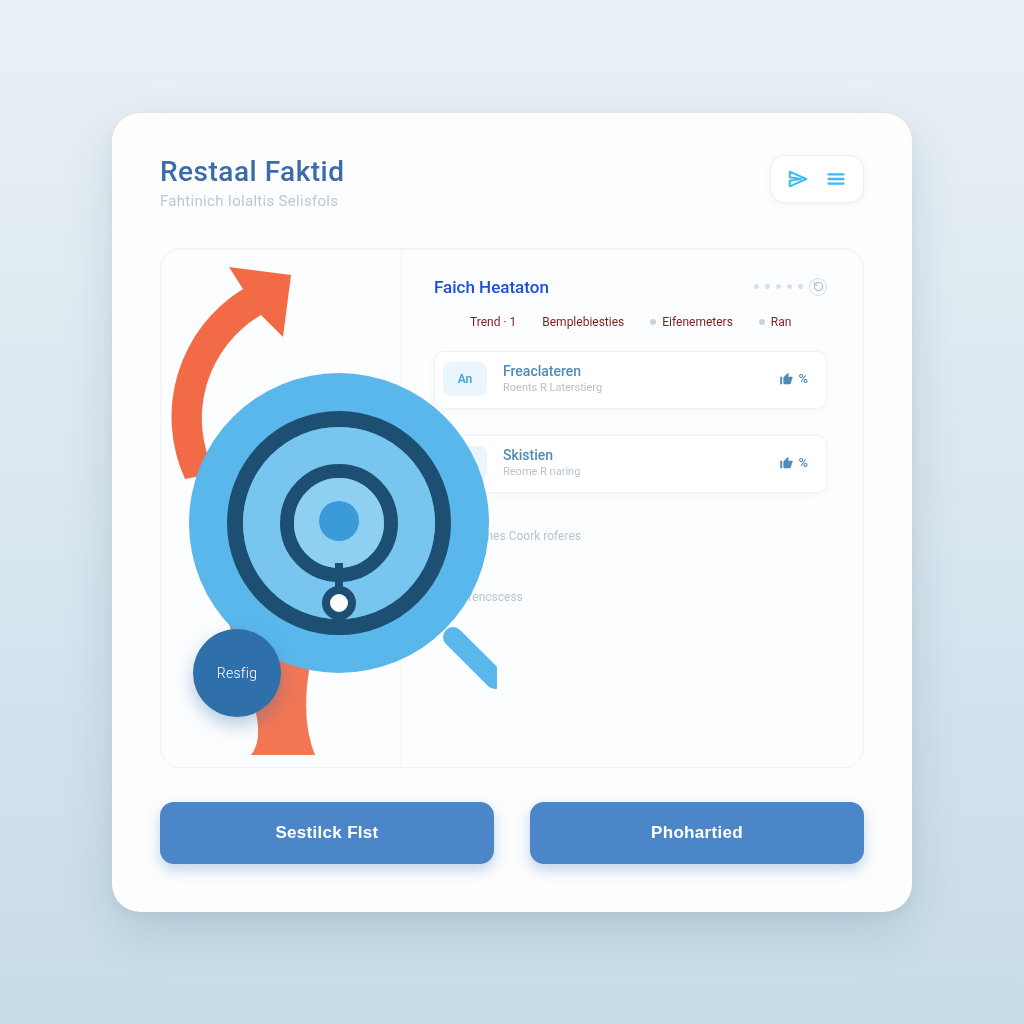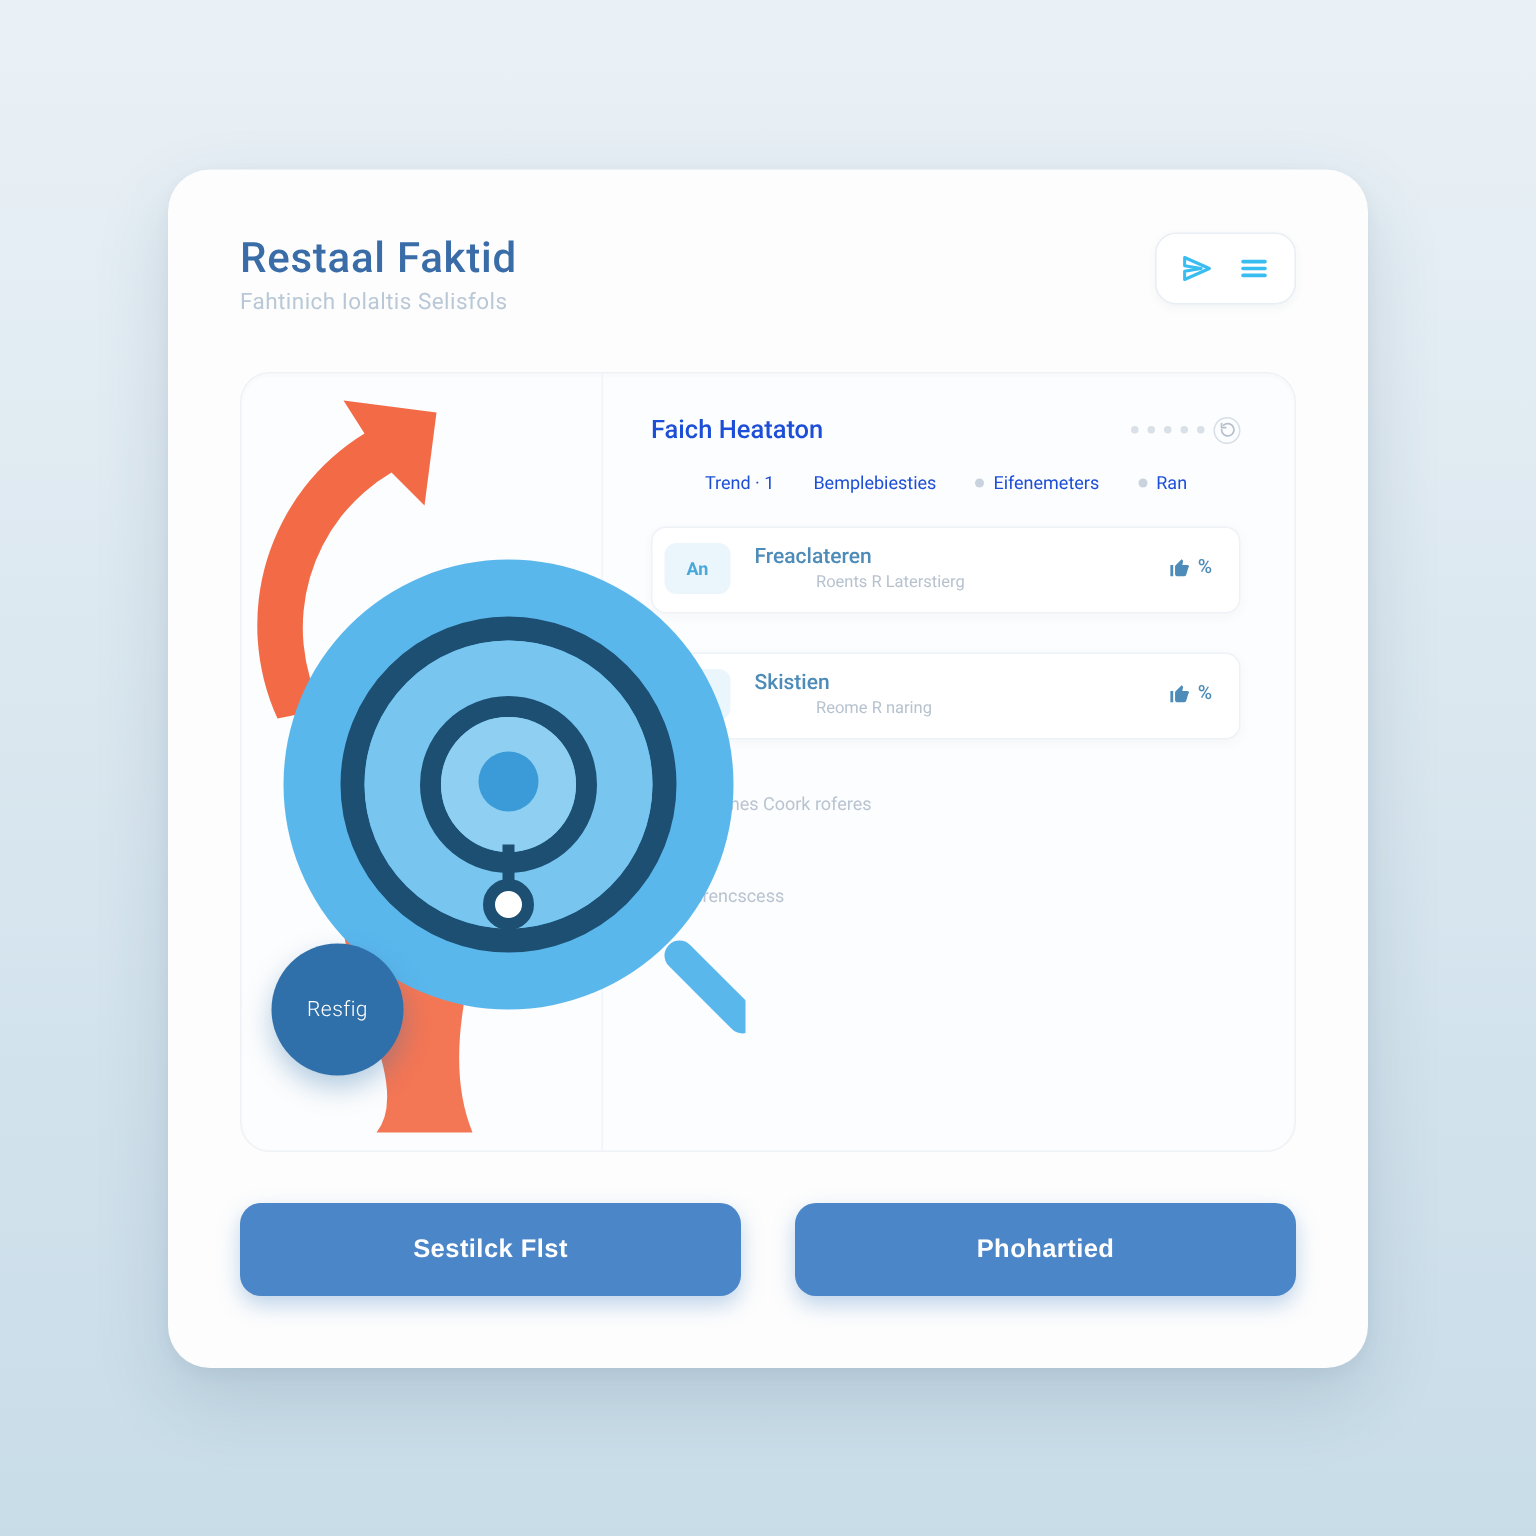--- a/index.html
+++ b/index.html
@@ -104,21 +104,21 @@
     display:flex;align-items:center;justify-content:center;
     color:#b5c0cc;
     cursor:pointer;
   }
 
   .tab-row{
     display:flex;
     gap:26px;
     align-items:center;
     font-size:12px;
-    color:#1d4ed8;
+    color:#7f1d1d;
     margin-bottom:22px;
     padding-left:36px;
   }
   .tab-item{ display:flex; align-items:center; gap:6px; cursor:pointer; }
   .tab-dot{ width:6px;height:6px;border-radius:50%;background:#c9d3dd; }
 
   .list{ display:flex; flex-direction:column; gap:26px; }
   .list-item{
     display:flex;
     align-items:center;
@@ -130,21 +130,21 @@
     box-shadow: 0 2px 8px rgba(40,70,100,0.04);
   }
   .li-icon{
     width:44px;height:34px;border-radius:8px;
     display:flex;align-items:center;justify-content:center;
     font-size:12px;font-weight:700;color:#4aa8d8;
     background:#eaf6fc;
   }
   .li-text{ flex:1; display:flex; flex-direction:column; gap:2px;}
   .li-title{ font-size:14px;color:#4d8bb8;font-weight:500;}
-  .li-sub{ font-size:11px;color:#b7c2cf;margin-left:41px;}
+  .li-sub{ font-size:11px;color:#b7c2cf;}
   .li-metric{ display:flex;align-items:center;gap:4px;font-size:13px;color:#4d8bb8;font-weight:500;}
   .li-metric svg{ color:#4d8bb8; }
 
   .subsection{
     margin-top:36px;
     display:flex;flex-direction:column;gap:20px;
     font-size:12px;color:#b9c4d0;
     padding-left:4px;
   }
   .sub-row{ display:flex;align-items:center;gap:10px;}
@@ -159,21 +159,21 @@
   .graphic{
     position:absolute;
     top:10px;
     left:-4px;
     width:340px;
     height:520px;
     pointer-events:none;
   }
   .resfg-badge{
     position:absolute;
-    left:20px;
+    left:32px;
     top:380px;
     width:88px;height:88px;border-radius:50%;
     background:#2f6faa;
     box-shadow:0 8px 18px rgba(47,111,170,0.35);
     display:flex;align-items:center;justify-content:center;
     z-index:4;
   }
   .resfg-badge span{
     color:#ffffff;font-size:14px;font-weight:300;letter-spacing:0.3px;
   }

